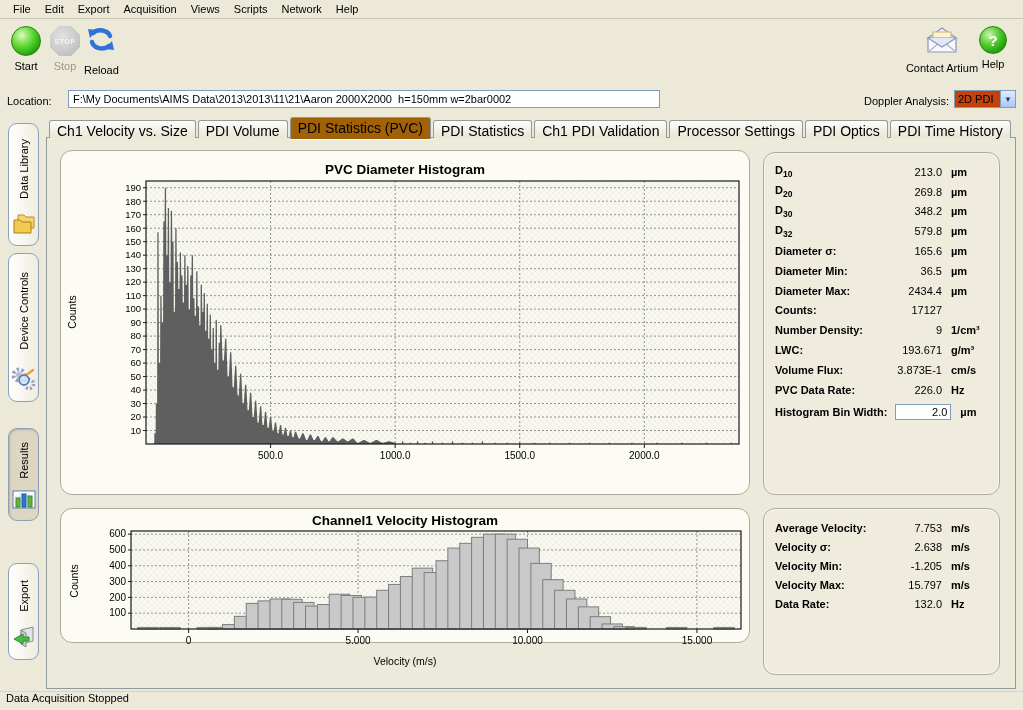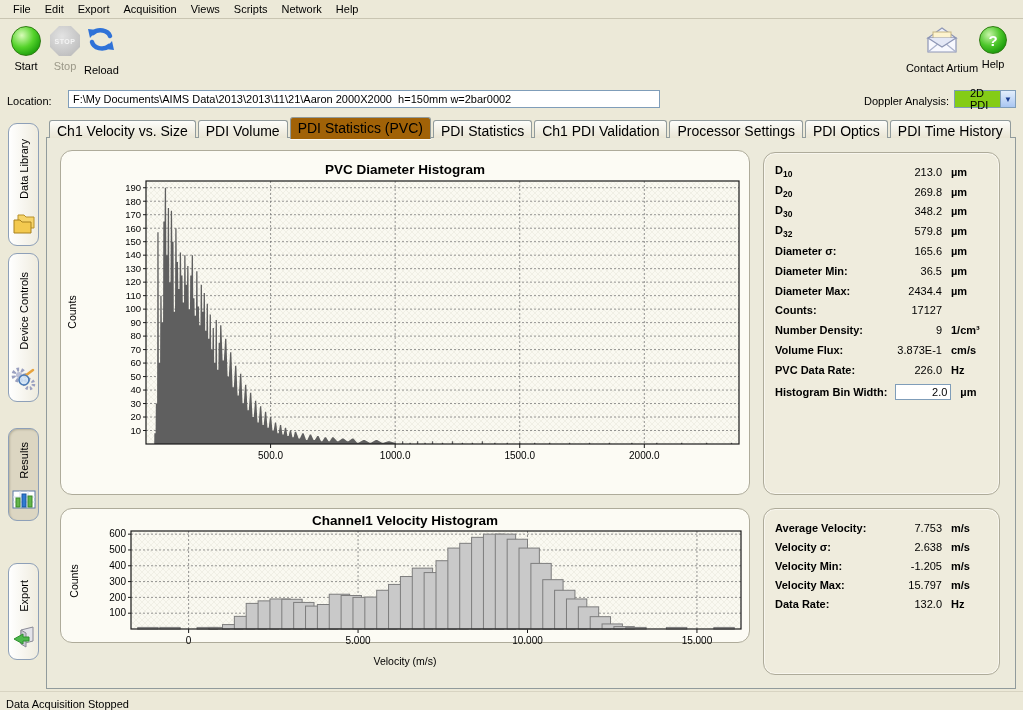--- a/index.html
+++ b/index.html
@@ -23,22 +23,22 @@
   .help-ball{width:28px;height:28px;border-radius:50%;
              background:radial-gradient(circle at 35% 30%,#c9f5a9,#4cc62a 45%,#1b9a0b 78%,#0b7000);
              border:1px solid #2f7d12;display:flex;align-items:center;justify-content:center;
              color:#fff;font-weight:bold;font-size:15px;box-sizing:border-box;}
   
   .loc-label{position:absolute;left:7px;top:95px;font-size:11px;}
   .loc-input{position:absolute;left:68px;top:90px;width:592px;height:18px;background:#fff;
              border:1px solid #7f9db9;box-sizing:border-box;font-size:11px;
              font-family:"Liberation Sans",sans-serif;padding:1px 4px;}
   .dop-label{position:absolute;left:864px;top:95px;font-size:11px;}
-  .combo{position:absolute;left:954px;top:90px;width:62px;height:18px;background:#84cc16;
-         border:1px solid #7f9db9;box-sizing:border-box;display:flex;align-items:center;padding-left:12px;}
+  .combo{position:absolute;left:954px;top:90px;width:62px;height:18px;background:#c2410c;
+         border:1px solid #7f9db9;box-sizing:border-box;display:flex;align-items:center;}
   .combo-value{flex:1;font-size:11px;padding-left:3px;}
   .combo-btn{width:15px;height:100%;background:linear-gradient(#e3eefc,#a9c6f2);
              border-left:1px solid #7f9db9;display:flex;align-items:center;justify-content:center;
              font-size:8px;color:#1b3e91;box-sizing:border-box;}
   
   .side-btn{position:absolute;left:8px;width:31px;box-sizing:border-box;
             border:1px solid #8ea0b8;border-radius:9px;
             background:linear-gradient(to right,#ffffff,#efecdf);
             display:flex;flex-direction:column;align-items:center;padding:7px 0 5px;}
   .side-btn.pressed{background:#dcd6c2;box-shadow:inset 1px 1px 2px #b8b29c;}
@@ -66,21 +66,21 @@
   .stats-box.vel .srow{height:19px;}
   .slabel{font-size:11px;font-weight:bold;white-space:nowrap;}
   .slabel sub{font-size:8.5px;}
   .sval{font-size:11px;text-align:right;}
   .sunit{font-size:11px;font-weight:bold;padding-left:9px;}
   .bin-input{width:56px;height:16px;border:1px solid #7f9db9;background:#fff;font-size:11px;
              font-family:"Liberation Sans",sans-serif;text-align:right;box-sizing:border-box;
              justify-self:end;padding-right:3px;}
   
   .statusbar{position:absolute;left:0;top:691px;width:100%;height:19px;border-top:1px solid #d8d4c2;
-             font-size:11px;display:flex;align-items:flex-end;padding-left:6px;box-sizing:border-box;}
+             font-size:11px;display:flex;align-items:flex-start;padding-left:6px;box-sizing:border-box;}
 </style>
 </head>
 <body>
 
 <div id="app">
 
   <div class="menubar">
     <span class="menu-item">File</span>
     <span class="menu-item">Edit</span>
     <span class="menu-item">Export</span>
@@ -323,20 +323,25 @@
       </div>
       <div class="srow">
         <span class="slabel">Counts:</span>
         <span class="sval">17127</span>
           <span class="sunit"></span>
       </div>
       <div class="srow">
         <span class="slabel">Number Density:</span>
         <span class="sval">9</span>
           <span class="sunit">1/cm³</span>
+      </div>
+      <div class="srow">
+        <span class="slabel">LWC:</span>
+        <span class="sval">193.671</span>
+          <span class="sunit">g/m³</span>
       </div>
       <div class="srow">
         <span class="slabel">Volume Flux:</span>
         <span class="sval">3.873E-1</span>
           <span class="sunit">cm/s</span>
       </div>
       <div class="srow">
         <span class="slabel">PVC Data Rate:</span>
         <span class="sval">226.0</span>
           <span class="sunit">Hz</span>

